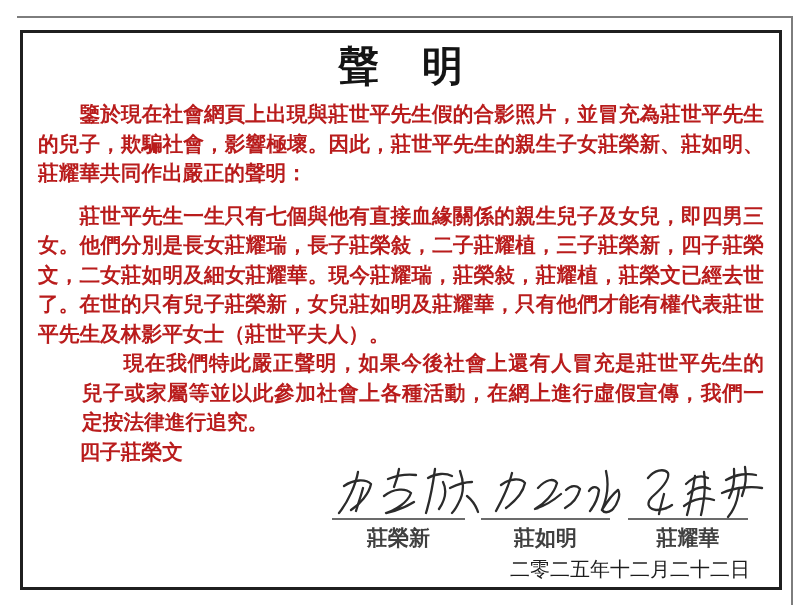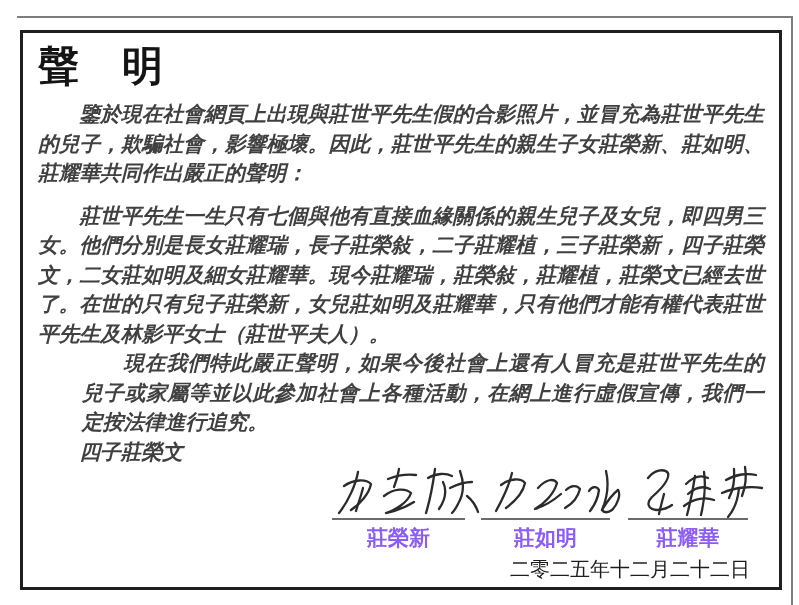--- a/index.html
+++ b/index.html
@@ -20,50 +20,50 @@
     position:absolute; left:20px; top:30px;
     width:756px; height:554px;
     border:3px solid #1f1f1f;
     background:#fff;
   }
   .content { padding:0 15px; }
 
   .title {
     margin:11px 0 0 0;
     font-size:41px; line-height:44px;
-    font-weight:800; text-align:left;
+    font-weight:800; text-align:center;
     color:#141414; letter-spacing:1px;
   }
 
   .para {
     margin:0;
     font-size:20.7px; line-height:29.5px;
-    font-weight:700; color:#404040;
+    font-weight:700; color:#b91c1c;
     text-align:justify; text-justify:inter-ideograph;
-    text-indent:2em; letter-spacing:0;font-style:italic;
+    text-indent:2em; letter-spacing:0;
   }
   .para.p1 { margin-top:11px; }
   .para.p2 { margin-top:13px; }
   .para.p3 { margin-top:0;margin-left:44px; }
   .para.p4 { margin-top:0; }
 
   .sig-row { position:relative; height:82px; }
   .sig-col { position:absolute; top:0; }
   .sig-col-1 { left:294px; width:133px; }
   .sig-col-2 { left:443px; width:129px; }
   .sig-col-3 { left:590px; width:120px; }
   .autograph { display:block; height:52px; overflow:visible; }
   .autograph path { fill:none; stroke:#2b2b2b; stroke-width:2.3; stroke-linecap:round; stroke-linejoin:round; }
   .ag1 { width:145px; margin-left:4px; }
   .ag2 { width:126px; margin-left:13px; }
   .ag3 { width:126px; margin-left:14px; }
   .sig-name {
     border-top:2px solid #6b6b6b;
     text-align:center; padding-top:4px;
-    font-size:21px; font-weight:700; color:#8b5cf6;
+    font-size:21px; font-weight:700; color:#404040;
   }
 
   .date-line {
     margin-top:9px; padding-right:14px;
     text-align:right;
     font-size:20px; line-height:24px;
     font-weight:400; color:#1c1c1c;
   }
 </style>
 </head>

